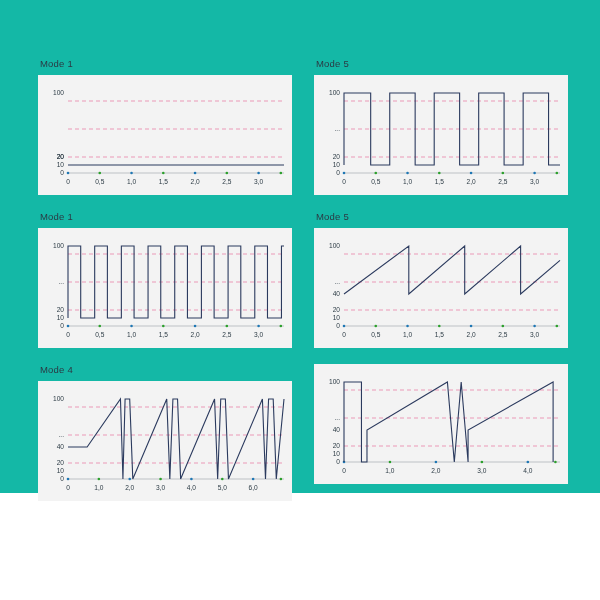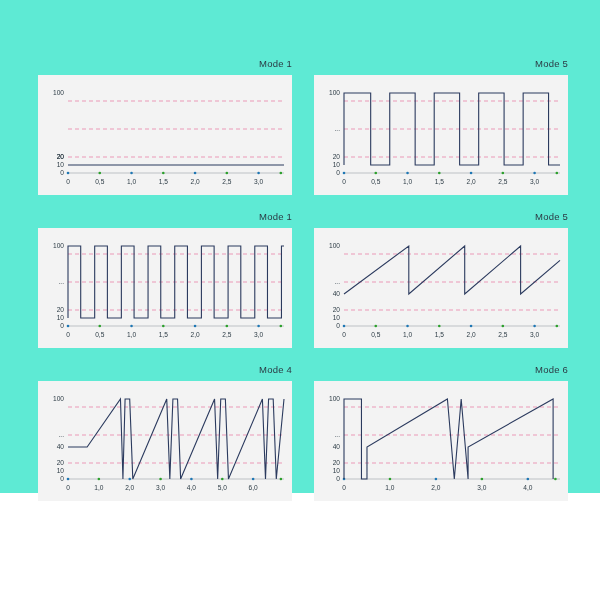--- a/index.html
+++ b/index.html
@@ -7,22 +7,21 @@
     padding: 0;
     background: #ffffff;
     width: 600px;
     height: 600px;
     font-family: "Liberation Sans", sans-serif;
   }
   #root {
     width: 600px;
     height: 493px;
     position: relative;
-    background: #5eead4;
-    text-align: right;
+    background: #14b8a6;
   }
   .grid {
     position: absolute;
     left: 38px;
     top: 58px;
     width: 530px;
     display: flex;
     flex-wrap: wrap;
     gap: 16px 22px;
   }
@@ -219,21 +218,20 @@
             <text x="60.857142857142854" y="109" class="tick-label xlab" fill="#2b3a44">1,0</text>
             <text x="91.71428571428571" y="109" class="tick-label xlab" fill="#2b3a44">2,0</text>
             <text x="122.57142857142857" y="109" class="tick-label xlab" fill="#2b3a44">3,0</text>
             <text x="153.42857142857142" y="109" class="tick-label xlab" fill="#2b3a44">4,0</text>
             <text x="184.28571428571428" y="109" class="tick-label xlab" fill="#2b3a44">5,0</text>
             <text x="215.14285714285714" y="109" class="tick-label xlab" fill="#2b3a44">6,0</text>
           </svg>
         </div>
       </div>
       <div class="panel">
-        <div class="panel-title">Mode 6</div>
         <div class="plot-box" style="background: rgb(243, 243, 243);">
           <svg class="plot-svg" viewBox="0 0 254 120">
             <line x1="30" x2="246" y1="82" y2="82" stroke="#e8739f" stroke-width="0.7" stroke-dasharray="4 3"></line>
             <line x1="30" x2="246" y1="54" y2="54" stroke="#e8739f" stroke-width="0.7" stroke-dasharray="4 3"></line>
             <line x1="30" x2="246" y1="26" y2="26" stroke="#e8739f" stroke-width="0.7" stroke-dasharray="4 3"></line>
             <text x="26" y="100.3" class="tick-label ylab" fill="#2b3a44">0</text>
             <text x="26" y="92.3" class="tick-label ylab" fill="#2b3a44">10</text>
             <text x="26" y="84.3" class="tick-label ylab" fill="#2b3a44">20</text>
             <text x="26" y="68.3" class="tick-label ylab" fill="#2b3a44">40</text>
             <text x="26" y="56.3" class="tick-label ylab" fill="#2b3a44">...</text>

